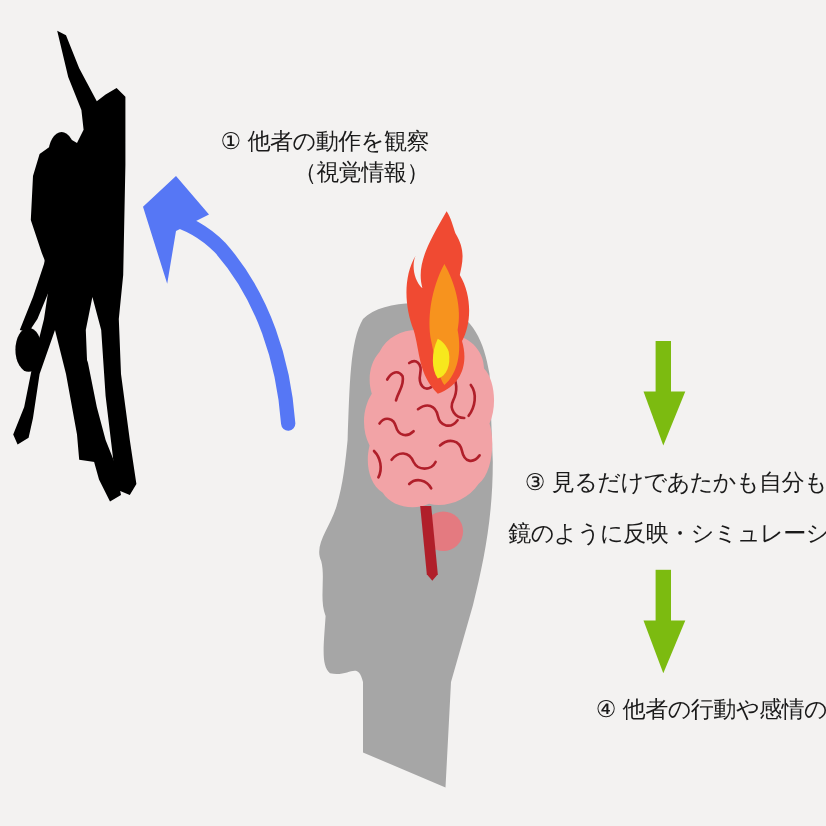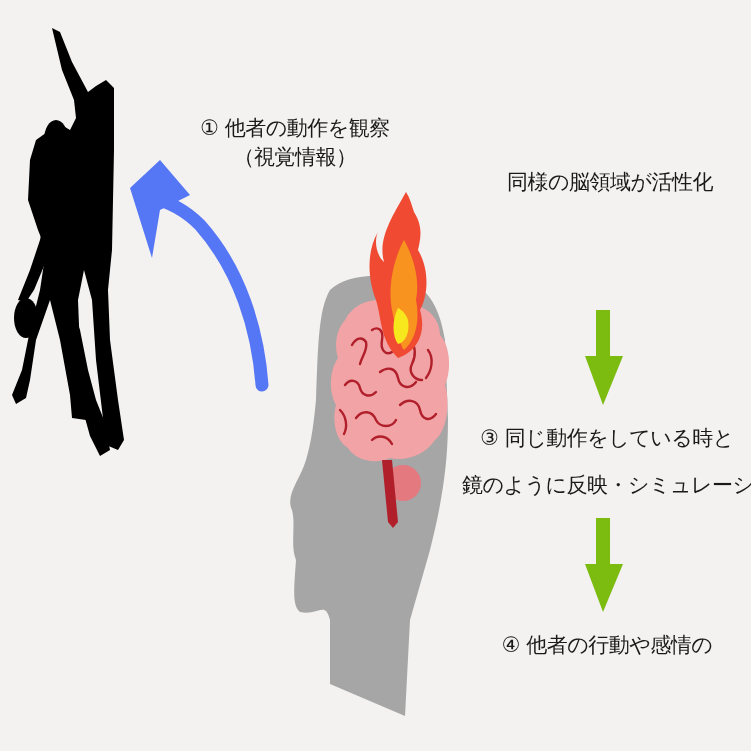--- a/index.html
+++ b/index.html
@@ -5,21 +5,21 @@
   html, body { margin:0; padding:0; }
   body { width:751px; height:751px; background:#f3f2f1; position:relative; overflow:hidden;
          font-family:"DejaVu Sans","Liberation Sans",sans-serif; color:#1a1a1a; }
   .layer { position:absolute; left:0; top:0; width:751px; height:751px; }
   .txt { position:absolute; text-align:center; font-size:21px; letter-spacing:-0.5px; white-space:nowrap; line-height:1; }
   .step1 { left:200px; top:118px; width:190px; }
   .step1 .l2 { margin-top:8px; }
   .step2 { left:480px; top:172px; width:260px; }
   .step3 { left:462px; top:428px; width:290px; }
   .step4 { left:462px; top:635px; width:290px; }
-  .line { display:block; }
+  .line { display:block;text-align:right; }
   .step2 .line + .line, .step3 .line + .line, .step4 .line + .line { margin-top:26px; }
 </style>
 </head>
 <body>
 
 <svg class="layer" viewBox="0 0 751 751" xmlns="http://www.w3.org/2000/svg">
 
   <g fill="#000">
 
     <path d="M52 28 L60 32 L72 62 L88 92 L96 86 L106 80 L114 88 L114 150 L112 250 L108 290 L110 340 L118 400 L124 440 L118 450 L106 445 L102 410 L96 360 L92 300 L84 270 L78 300 L80 350 L90 410 L86 420 L72 418 L70 395 L60 340 L50 300 L36 340 L30 380 L26 398 L16 404 L12 395 L22 370 L30 330 L40 290 L46 250 L38 230 L28 200 L30 160 L36 140 L50 130 L60 124 L70 130 L76 118 L74 100 L62 70 Z"></path>
@@ -75,23 +75,22 @@
     <path d="M585 564 L623 564 L603 612 Z"></path>
   </g>
 </svg>
 
 <div class="txt step1">
   <span class="line">① 他者の動作を観察</span>
   <span class="line l2">（視覚情報）</span>
 </div>
 
 <div class="txt step2">
-  <span class="line">同様の脳領域が活性化</span>
 </div>
 
 <div class="txt step3">
-  <span class="line">③ 同じ動作をしている時と</span>
+  <span class="line">③ 見るだけであたかも自分も</span>
   <span class="line">鏡のように反映・シミュレーション</span>
 </div>
 
 <div class="txt step4">
   <span class="line">④ 他者の行動や感情の</span>
 </div>
 
 </body></html>

